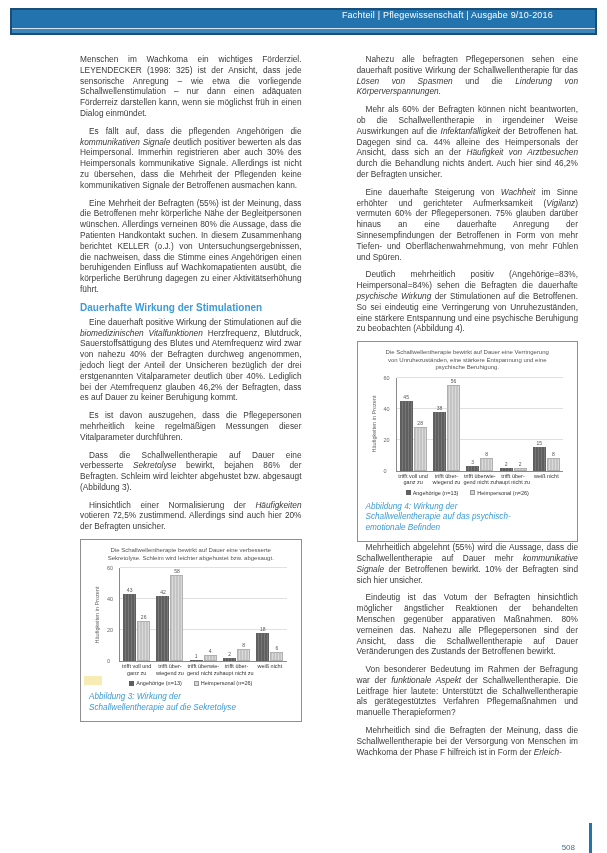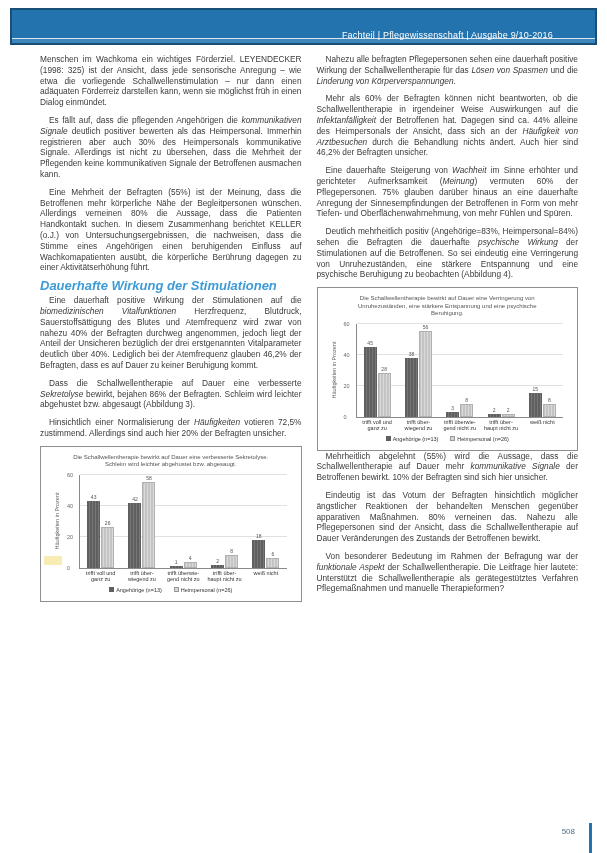--- a/index.html
+++ b/index.html
@@ -4,41 +4,41 @@
 <style>
   * { margin:0; padding:0; box-sizing:border-box; }
   html { background:#f4f0f1; }
   body {
     width:607px; height:853px; position:relative; overflow:hidden;
     background:#ffffff; font-family:"Liberation Sans", sans-serif;
     color:#3a3a3a;
   }
   
   .header-bar {
-    position:absolute; top:8px; left:10px; right:10px; height:37px;
+    position:absolute; top:8px; left:10px; right:10px; height:27px;
     background:#2273AE; border:2px solid #194e79;
     box-shadow: inset 0 -4px 0 #3c86ba, inset 0 -5px 0 #d9e6f0;
-    display:flex; align-items:flex-end; justify-content:flex-end;
+    display:flex; align-items:flex-start; justify-content:flex-end;
     padding-right:42px; padding-bottom:3px;
   }
   .header-title { color:#ffffff; font-size:9px; letter-spacing:.2px; }
   
   .content {
     position:absolute; top:54px; left:40px; right:29px;
     display:flex; gap:15px;
   }
-  .col { flex:1 1 0; min-width:0; }
+  .col { flex:1 1 0; min-width:0;margin-left:40px; }
   .bt {
     font-size:8.3px; line-height:10.8px; text-align:justify;
     margin-bottom:7px;
   }
   .bt.ind { text-indent:9px; }
   .sechead {
-    color:#3E9BD6; font-size:13px; font-weight:bold;
-    margin:2px 0 4px 0; line-height:11px;font-style:italic;
+    color:#3E9BD6; font-size:10px; font-weight:bold;
+    margin:2px 0 4px 0; line-height:11px;
   }
   
   .figbox {
     position:relative; border:1px solid #8f8f8f; background:#fff;
     padding:7px 8px 8px 8px; margin-top:3px;
   }
   .fig-title {
     font-size:6px; line-height:7.5px; color:#555; text-align:center;
     width:84%; margin:0 auto 6px auto;
   }
@@ -90,38 +90,39 @@
   .marker {
     position:absolute; left:3px; bottom:36px; width:18px; height:9px;
     background:#f7e9a8; opacity:.85;
   }
   
   .footer { position:absolute; left:0; right:0; bottom:12px; height:14px; }
   .footer-text {
     position:absolute; left:40px; right:120px; text-align:center;
     font-size:8px; letter-spacing:.4px; color:#4d6e87;
   }
-  .footer-page { position:absolute; right:32px; top:0; font-size:8px; color:#4d6e87; }
+  .footer-page { position:absolute; right:32px; top:16px; font-size:8px; color:#4d6e87; }
   .footer-rule { position:absolute; right:15px; bottom:-12px; width:3px; height:30px; background:#2273AE; }
 </style>
 </head>
 <body>
 
 <div class="header-bar">
   <span class="header-title">Fachteil | Pflegewissenschaft |  Ausgabe 9/10-2016</span>
 </div>
 
 <div class="content">
 
   <div class="col">
     <p class="bt">Menschen im Wachkoma ein wichtiges Förderziel. LEYENDECKER (1998: 325) ist der Ansicht, dass jede sensorische Anregung – wie etwa die vorliegende Schallwellenstimulation – nur dann einen adäquaten Förderreiz darstellen kann, wenn sie möglichst früh in einen Dialog einmündet.</p>
     <p class="bt ind">Es fällt auf, dass die pflegenden Angehörigen die <i>kommunikativen Signale</i> deutlich positiver bewerten als das Heimpersonal. Immerhin registrieren aber auch 30% des Heimpersonals kommunikative Signale. Allerdings ist nicht zu übersehen, dass die Mehrheit der Pflegenden keine kommunikativen Signale der Betroffenen ausmachen kann.</p>
     <p class="bt ind">Eine Mehrheit der Befragten (55%) ist der Meinung, dass die Betroffenen mehr körperliche Nähe der Begleitpersonen wünschen. Allerdings verneinen 80% die Aussage, dass die Patienten Handkontakt suchen. In diesem Zusammenhang berichtet KELLER (o.J.) von Untersuchungsergebnissen, die nachweisen, dass die Stimme eines Angehörigen einen beruhigenden Einfluss auf Wachkomapatienten ausübt, die körperliche Berührung dagegen zu einer Aktivitätserhöhung führt.</p>
     <h2 class="sechead">Dauerhafte Wirkung der Stimulationen</h2>
     <p class="bt ind">Eine dauerhaft positive Wirkung der Stimulationen auf die <i>biomedizinischen Vitalfunktionen</i> Herzfrequenz, Blutdruck, Sauerstoffsättigung des Blutes und Atemfrequenz wird zwar von nahezu 40% der Befragten durchweg angenommen, jedoch liegt der Anteil der Unsicheren bezüglich der drei erstgenannten Vitalparameter deutlich über 40%. Lediglich bei der Atemfrequenz glauben 46,2% der Befragten, dass es auf Dauer zu keiner Beruhigung kommt.</p>
+    <p class="bt ind">Es ist davon auszugehen, dass die Pflegepersonen mehrheitlich keine regelmäßigen Messungen dieser Vitalparameter durchführen.</p>
     <p class="bt ind">Dass die Schallwellentherapie auf Dauer eine verbesserte <i>Sekretolyse</i> bewirkt, bejahen 86% der Befragten. Schleim wird leichter abgehustet bzw. abgesaugt (Abbildung 3).</p>
     <p class="bt ind">Hinsichtlich einer Normalisierung der <i>Häufigkeiten</i> votieren 72,5% zustimmend. Allerdings sind auch hier 20% der Befragten unsicher.</p>
 
     <figure class="figbox">
       <div class="fig-title">Die Schallwellentherapie bewirkt auf Dauer eine verbesserte Sekretolyse. Schleim wird leichter abgehustet bzw. abgesaugt.</div>
       <div class="chart" id="chart0">
           <div class="ytick" style="bottom: 0%;">0</div>
           <div class="grid" style="bottom: 33.3333%;"></div>
           <div class="ytick" style="bottom: 33.3333%;">20</div>
           <div class="grid" style="bottom: 66.6667%;"></div>
@@ -205,27 +206,28 @@
           <span class="legend-item">
             <span class="sw dark"></span>
             <span>Angehörige (n=13)</span>
           </span>
           <span class="legend-item">
             <span class="sw light"></span>
             <span>Heimpersonal (n=26)</span>
           </span>
         </div>
       <div class="marker"></div>
+      <figcaption class="figcap">Abbildung 3: Wirkung der Schallwellentherapie auf die Sekretolyse</figcaption>
     </figure>
   </div>
 
   <div class="col">
     <p class="bt ind">Nahezu alle befragten Pflegepersonen sehen eine dauerhaft positive Wirkung der Schallwellentherapie für das <i>Lösen von Spasmen</i> und die <i>Linderung von Körperverspannungen</i>.</p>
     <p class="bt ind">Mehr als 60% der Befragten können nicht beantworten, ob die Schallwellentherapie in irgendeiner Weise Auswirkungen auf die <i>Infektanfälligkeit</i> der Betroffenen hat. Dagegen sind ca. 44% alleine des Heimpersonals der Ansicht, dass sich an der <i>Häufigkeit von Arztbesuchen</i> durch die Behandlung nichts ändert. Auch hier sind 46,2% der Befragten unsicher.</p>
-    <p class="bt ind">Eine dauerhafte Steigerung von <i>Wachheit</i> im Sinne erhöhter und gerichteter Aufmerksamkeit (<i>Meinung</i>) vermuten 60% der Pflegepersonen. 75% glauben darüber hinaus an eine dauerhafte Anregung der Sinnesempfindungen der Betroffenen in Form von mehr Tiefen- und Oberflächenwahrnehmung, von mehr Fühlen und Spüren.</p>
+    <p class="bt ind">Eine dauerhafte Steigerung von <i>Wachheit</i> im Sinne erhöhter und gerichteter Aufmerksamkeit (<i>Vigilanz</i>) vermuten 60% der Pflegepersonen. 75% glauben darüber hinaus an eine dauerhafte Anregung der Sinnesempfindungen der Betroffenen in Form von mehr Tiefen- und Oberflächenwahrnehmung, von mehr Fühlen und Spüren.</p>
     <p class="bt ind">Deutlich mehrheitlich positiv (Angehörige=83%, Heimpersonal=84%) sehen die Befragten die dauerhafte <i>psychische Wirkung</i> der Stimulationen auf die Betroffenen. So sei eindeutig eine Verringerung von Unruhezuständen, eine stärkere Entspannung und eine psychische Beruhigung zu beobachten (Abbildung 4).</p>
 
     <figure class="figbox">
       <div class="fig-title">Die Schallwellentherapie bewirkt auf Dauer eine Verringerung von Unruhezuständen, eine stärkere Entspannung und eine psychische Beruhigung.</div>
       <div class="chart" id="chart1">
           <div class="ytick" style="bottom: 0%;">0</div>
           <div class="grid" style="bottom: 33.3333%;"></div>
           <div class="ytick" style="bottom: 33.3333%;">20</div>
           <div class="grid" style="bottom: 66.6667%;"></div>
           <div class="ytick" style="bottom: 66.6667%;">40</div>
@@ -307,25 +309,27 @@
       <div class="legend" id="legend1">
           <span class="legend-item">
             <span class="sw dark"></span>
             <span>Angehörige (n=13)</span>
           </span>
           <span class="legend-item">
             <span class="sw light"></span>
             <span>Heimpersonal (n=26)</span>
           </span>
         </div>
+      <figcaption class="figcap">Abbildung 4: Wirkung der Schallwellentherapie auf das psychisch-emotionale Befinden</figcaption>
     </figure>
 
     <p class="bt ind">Mehrheitlich abgelehnt (55%) wird die Aussage, dass die Schallwellentherapie auf Dauer mehr <i>kommunikative Signale</i> der Betroffenen bewirkt. 10% der Befragten sind sich hier unsicher.</p>
     <p class="bt ind">Eindeutig ist das Votum der Befragten hinsichtlich möglicher ängstlicher Reaktionen der behandelten Menschen gegenüber apparativen Maßnahmen. 80% verneinen das. Nahezu alle Pflegepersonen sind der Ansicht, dass die Schallwellentherapie auf Dauer Veränderungen des Zustands der Betroffenen bewirkt.</p>
     <p class="bt ind">Von besonderer Bedeutung im Rahmen der Befragung war der <i>funktionale Aspekt</i> der Schallwellentherapie. Die Leitfrage hier lautete: Unterstützt die Schallwellentherapie als gerätegestütztes Verfahren Pflegemaßnahmen und manuelle Therapieformen?</p>
+    <p class="bt ind">Mehrheitlich sind die Befragten der Meinung, dass die Schallwellentherapie bei der Versorgung von Menschen im Wachkoma der Phase F hilfreich ist in Form der <i>Erleich-</i></p>
   </div>
 
 </div>
 
 <div class="footer">
   <div class="footer-page">508</div>
   <div class="footer-rule"></div>
 </div>
 
 </body></html>

